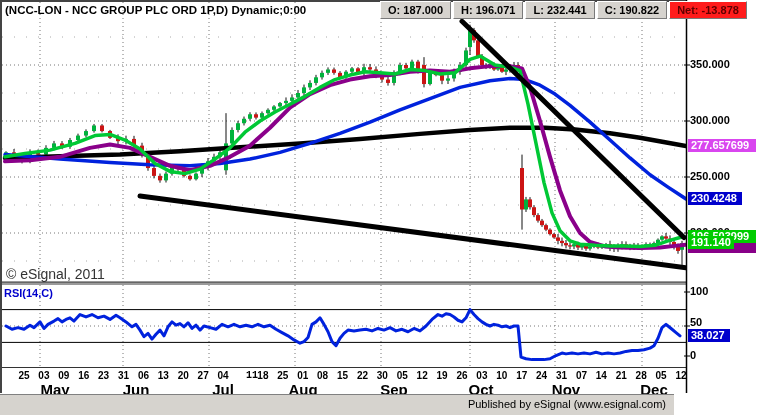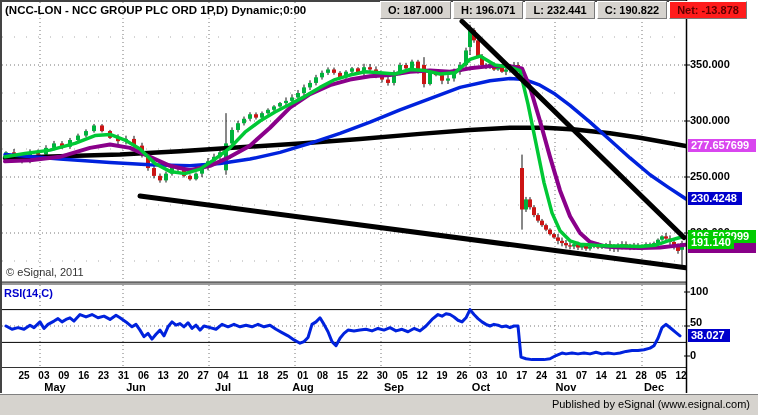--- a/index.html
+++ b/index.html
@@ -7,27 +7,27 @@
           font-family:"Liberation Sans",sans-serif;-webkit-font-smoothing:none;}
   svg{position:absolute;left:0;top:0;}
   .hdr-title{position:absolute;left:5px;top:4px;font-size:11.5px;font-weight:bold;color:#000;white-space:nowrap;z-index:6;}
   .quote-bar{position:absolute;left:356px;top:1px;display:flex;gap:2px;z-index:7;margin-left:24px;}
   .qbox{font-size:11px;font-weight:bold;color:#000;background:#d6d3ce;padding:2px 7px 2px 7px;
         border-top:1px solid #fff;border-left:1px solid #fff;border-right:1px solid #7a7a7a;border-bottom:1px solid #7a7a7a;white-space:nowrap;}
   .qbox.neg{background:#ff1c1c;color:#5e0000;}
   .ma-labels{position:absolute;left:4px;top:24px;z-index:5;}
   .ma-labels div{font-size:11px;font-weight:bold;line-height:15px;white-space:nowrap;}
   .rsi-label{position:absolute;left:4px;top:287px;font-size:11px;font-weight:bold;color:#0000cc;z-index:5;}
-  .copyright{position:absolute;left:6px;top:266px;font-size:11px;color:#333;z-index:5;}
+  .copyright{position:absolute;left:6px;top:266px;font-size:14px;color:#333;z-index:5;}
   .ax-label{position:absolute;left:690px;font-size:11px;font-weight:bold;color:#000;white-space:nowrap;z-index:3;}
   .badge{position:absolute;left:688px;font-size:11px;font-weight:bold;color:#fff;height:13px;line-height:13px;
          padding:0 3px;white-space:nowrap;overflow:hidden;z-index:4;}
   .day-tick{position:absolute;top:370px;font-size:10px;font-weight:bold;color:#000;transform:translateX(-50%);z-index:3;}
-  .month-tick{position:absolute;top:381px;font-size:11px;font-weight:bold;color:#000;transform:translateX(-50%);z-index:3;}
-  .bottom-bar{position:absolute;left:0;top:394px;width:758px;height:21px;background:#d6d3ce;
+  .month-tick{position:absolute;top:381px;font-size:15px;font-weight:bold;color:#000;transform:translateX(-50%);z-index:3;}
+  .bottom-bar{position:absolute;left:0;top:394px;width:674px;height:21px;background:#d6d3ce;
               border-top:1px solid #808080;z-index:5;}
   .bottom-bar span{position:absolute;right:8px;top:3px;font-size:11px;color:#000;}
 </style>
 </head>
 <body>
 
 <div class="screen">
 
   <svg id="chart-canvas" width="758" height="415">
       <defs>
@@ -378,21 +378,21 @@
       <div class="day-tick" style="left: 43.9091px;">03</div>
       <div class="day-tick" style="left: 63.8182px;">09</div>
       <div class="day-tick" style="left: 83.7273px;">16</div>
       <div class="day-tick" style="left: 103.636px;">23</div>
       <div class="day-tick" style="left: 123.545px;">31</div>
       <div class="day-tick" style="left: 143.455px;">06</div>
       <div class="day-tick" style="left: 163.364px; text-align: center;">13</div>
       <div class="day-tick" style="left: 183.273px;">20</div>
       <div class="day-tick" style="left: 203.182px;">27</div>
       <div class="day-tick" style="left: 223.091px;">04</div>
-      <div class="day-tick" style="left: 243px;">11</div>
+      <div class="day-tick" style="left: 252px; font-family: Liberation Mono, monospace;">11</div>
       <div class="day-tick" style="left: 262.909px;">18</div>
       <div class="day-tick" style="left: 282.818px;">25</div>
       <div class="day-tick" style="left: 302.727px;">01</div>
       <div class="day-tick" style="left: 322.636px;">08</div>
       <div class="day-tick" style="left: 342.545px;">15</div>
       <div class="day-tick" style="left: 362.455px;">22</div>
       <div class="day-tick" style="left: 382.364px;">30</div>
       <div class="day-tick" style="left: 402.273px;">05</div>
       <div class="day-tick" style="left: 422.182px;">12</div>
       <div class="day-tick" style="left: 442.091px;">19</div>

